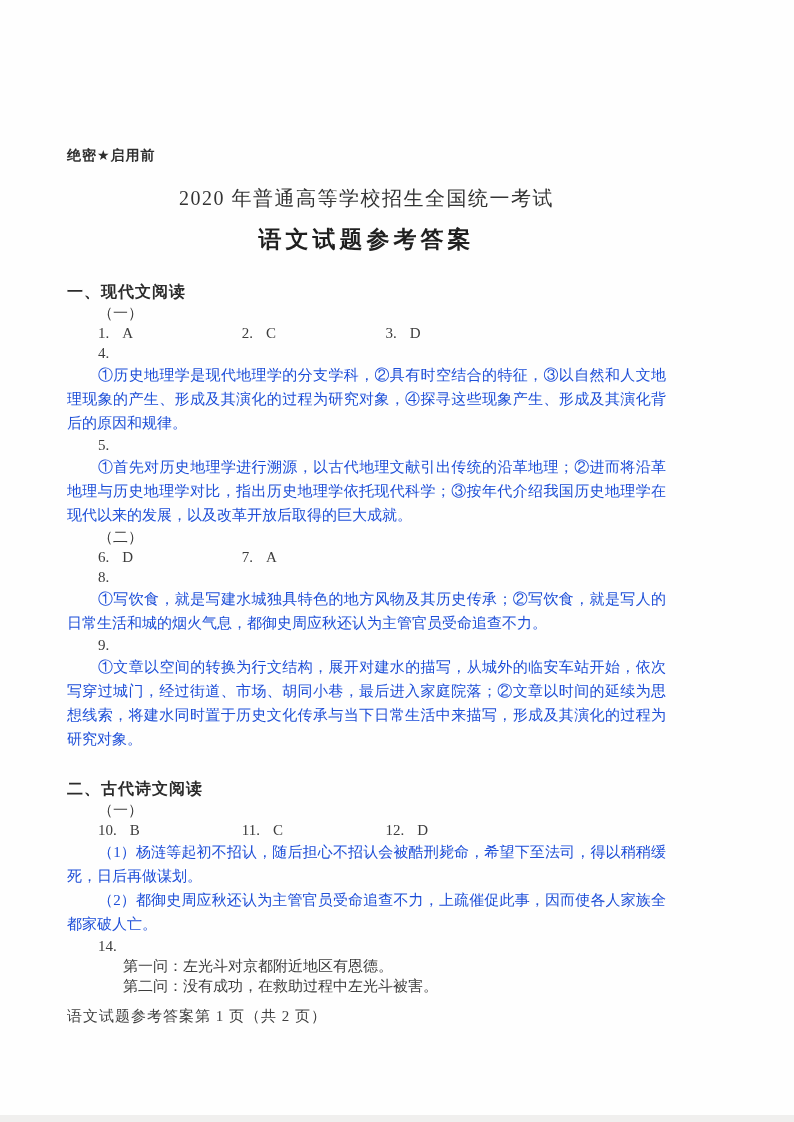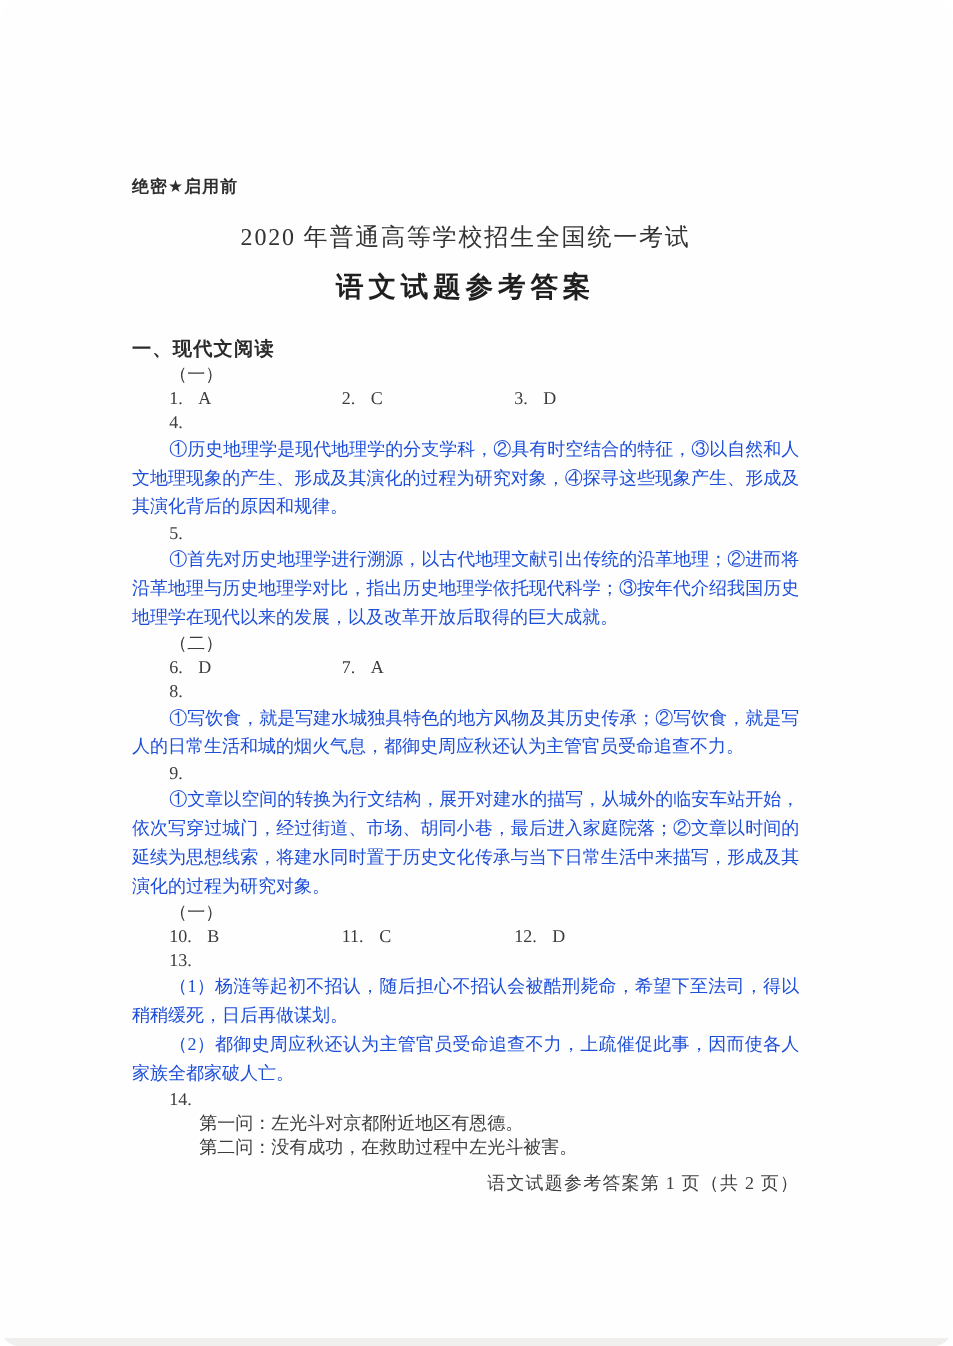--- a/index.html
+++ b/index.html
@@ -7,24 +7,23 @@
     padding: 0;
     background: #ffffff;
   }
   .page {
     position: relative;
     width: 794px;
     height: 1122px;
     background: #fefefe;
     overflow: hidden;
     box-sizing: border-box;
-    padding: 146px 128px 0 110px;
+    padding: 146px 128px 0 67px;
     font-family: "Liberation Serif", "DejaVu Serif", serif;
     color: #3c3c3c;
-    border-radius: 17px;
   }
   .kicker {
     font-family: "Liberation Sans", "DejaVu Sans", sans-serif;
     font-weight: bold;
     font-size: 14px;
     line-height: 18px;
     letter-spacing: 1px;
     color: #2e2e2e;
   }
   .title1 {
@@ -79,21 +78,21 @@
     display: inline-block;
     width: 140px;
     white-space: nowrap;
     font-family: Liberation Serif, serif;
   }
   .cans {
     margin-left: 13px;
   }
   .footer {
     margin-top: 10px;
-    text-align: right;
+    text-align: left;
     font-size: 15px;
     line-height: 20px;
     letter-spacing: 1px;
     color: #3f3f3f;
   }
   .scan-edge {
     position: absolute;
     left: 0;
     bottom: 0;
     width: 100%;
@@ -134,30 +133,30 @@
     <span class="choice"><span>6.</span><span class="cans">D</span></span>
     <span class="choice"><span>7.</span><span class="cans">A</span></span>
   </div>
 
   <div class="line">8.</div>
   <p class="ans">①写饮食，就是写建水城独具特色的地方风物及其历史传承；②写饮食，就是写人的日常生活和城的烟火气息，都御史周应秋还认为主管官员受命追查不力。</p>
 
   <div class="line">9.</div>
   <p class="ans">①文章以空间的转换为行文结构，展开对建水的描写，从城外的临安车站开始，依次写穿过城门，经过街道、市场、胡同小巷，最后进入家庭院落；②文章以时间的延续为思想线索，将建水同时置于历史文化传承与当下日常生活中来描写，形成及其演化的过程为研究对象。</p>
 
+  <div class="sec-heading">二、古代诗文阅读</div>
 
   <div class="line">（一）</div>
 
   <div class="line">
     <span class="choice"><span>10.</span><span class="cans">B</span></span>
     <span class="choice"><span>11.</span><span class="cans">C</span></span>
     <span class="choice"><span>12.</span><span class="cans">D</span></span>
   </div>
 
-  <div class="line">13.</div>
   <p class="ans">（1）杨涟等起初不招认，随后担心不招认会被酷刑毙命，希望下至法司，得以稍稍缓死，日后再做谋划。</p>
   <p class="ans">（2）都御史周应秋还认为主管官员受命追查不力，上疏催促此事，因而使各人家族全都家破人亡。</p>
 
   <div class="line">14.</div>
   <div class="q14line">第一问：左光斗对京都附近地区有恩德。</div>
   <div class="q14line">第二问：没有成功，在救助过程中左光斗被害。</div>
 
   <div class="footer">语文试题参考答案第 1 页（共 2 页）</div>
 
   <div class="scan-edge"></div>

